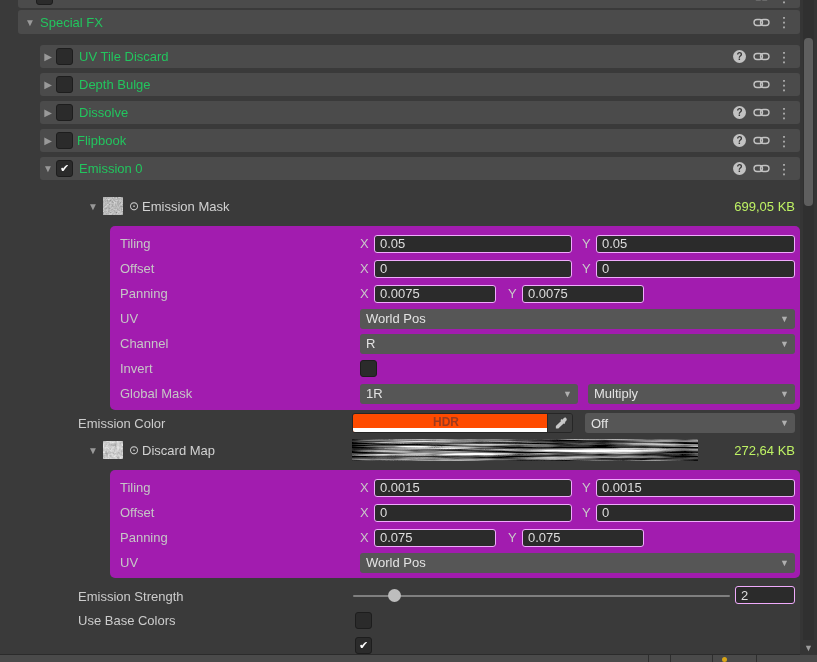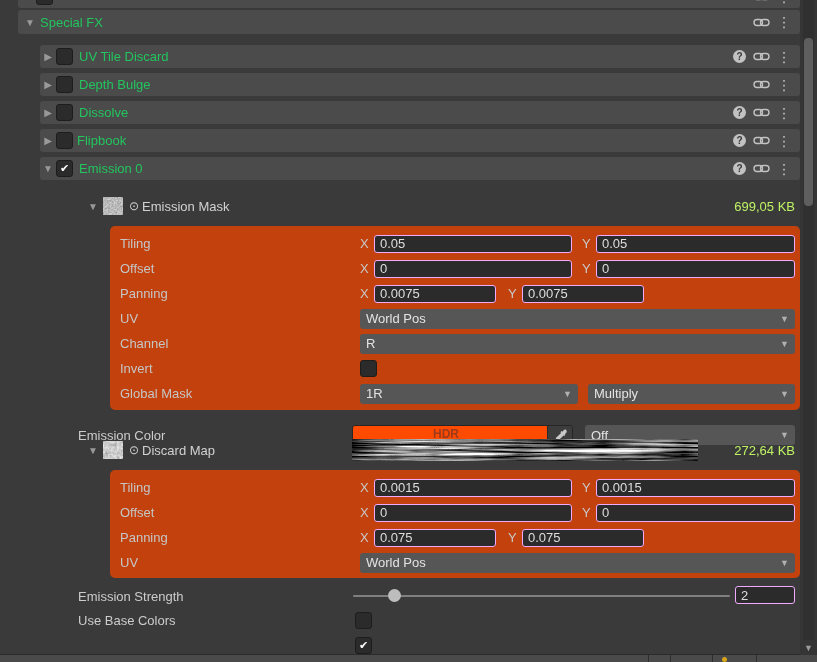--- a/index.html
+++ b/index.html
@@ -26,40 +26,40 @@
   .sub{left:40px;width:760px;height:23px;}
   .r-uv{top:45px}.r-depth{top:73px}.r-dissolve{top:101px}.r-flip{top:129px}.r-em0{top:157px}
   
   .texhdr{position:absolute;left:0;width:800px;height:26px;display:flex;align-items:center;padding-left:85px;box-sizing:border-box;}
   .t-mask{top:193px}.t-map{top:437px}
   .thumb{width:20px;height:18px;flex:none;margin-left:2px;border-radius:1px;background:#777;}
   .picker{color:#cccccc;font-size:12px;margin:0 3px 0 6px;}
   .texlabel{color:#d2d2d2;}
   .sizetag{position:absolute;right:5px;color:#bef264;}
   
-  .panel{position:absolute;left:110px;width:690px;background:#c2410c;border-radius:5px;
+  .panel{position:absolute;left:110px;width:690px;background:#a21caf;border-radius:5px;
          padding:5px 5px 5px 0;box-sizing:border-box;}
   .p1{top:226px;height:184px;}
   .p2{top:470px;height:108px;}
   .prow{height:25px;display:flex;align-items:center;padding-left:10px;}
   .plabel{width:240px;flex:none;color:#c6c6c6;}
   .axis{width:14px;flex:none;color:#c9c9c9;}
   input.fld{background:#2b2b2b;border:1px solid #f0abfc;border-radius:3px;color:#dedede;
         font-family:"Liberation Sans",sans-serif;font-size:13px;height:18px;padding:0 5px;box-sizing:border-box;outline:none;}
   .vec{width:198px;margin-right:10px;}
   .pan{width:122px;margin-right:12px;}
   .dd{height:20px;background:#565656;border-radius:3px;display:flex;align-items:center;
       padding:0 6px;box-sizing:border-box;position:relative;color:#e3e3e3;}
   .dd .arr{margin-left:auto;color:#b0b0b0;font-size:9px;}
   .dd-fill{flex:1;}
   .dd-gm1{width:218px;margin-right:10px;flex:none;}
   
   .looser{position:absolute;left:0;width:800px;display:flex;align-items:center;}
   .looselabel{padding-left:78px;color:#cccccc;}
-  .r-color{top:412px;height:22px;margin-top:12px;}
+  .r-color{top:412px;height:22px;}
   .r-strength{top:585px;height:22px;}
   .r-ubc{top:611px;height:18px;}
   .r-obc{top:636px;height:18px;}
   .abs{position:absolute;}
   .color-group{left:352px;top:1px;width:221px;height:20px;display:flex;border-radius:3px;overflow:hidden;border:1px solid #262626;box-sizing:border-box;}
   .swatch{width:194px;position:relative;}
   .hdrtag{position:absolute;left:0;right:8px;top:1px;text-align:center;font-size:12px;color:#9e3a1c;font-weight:bold;}
   .alpha{position:absolute;left:0;right:0;bottom:0;height:4px;background:#ffffff;}
   .eyedrop{flex:1;background:#3d3d3d;display:flex;align-items:center;justify-content:center;border-left:1px solid #2a2a2a;}
   .dd-off{left:585px;top:1px;width:210px;}

